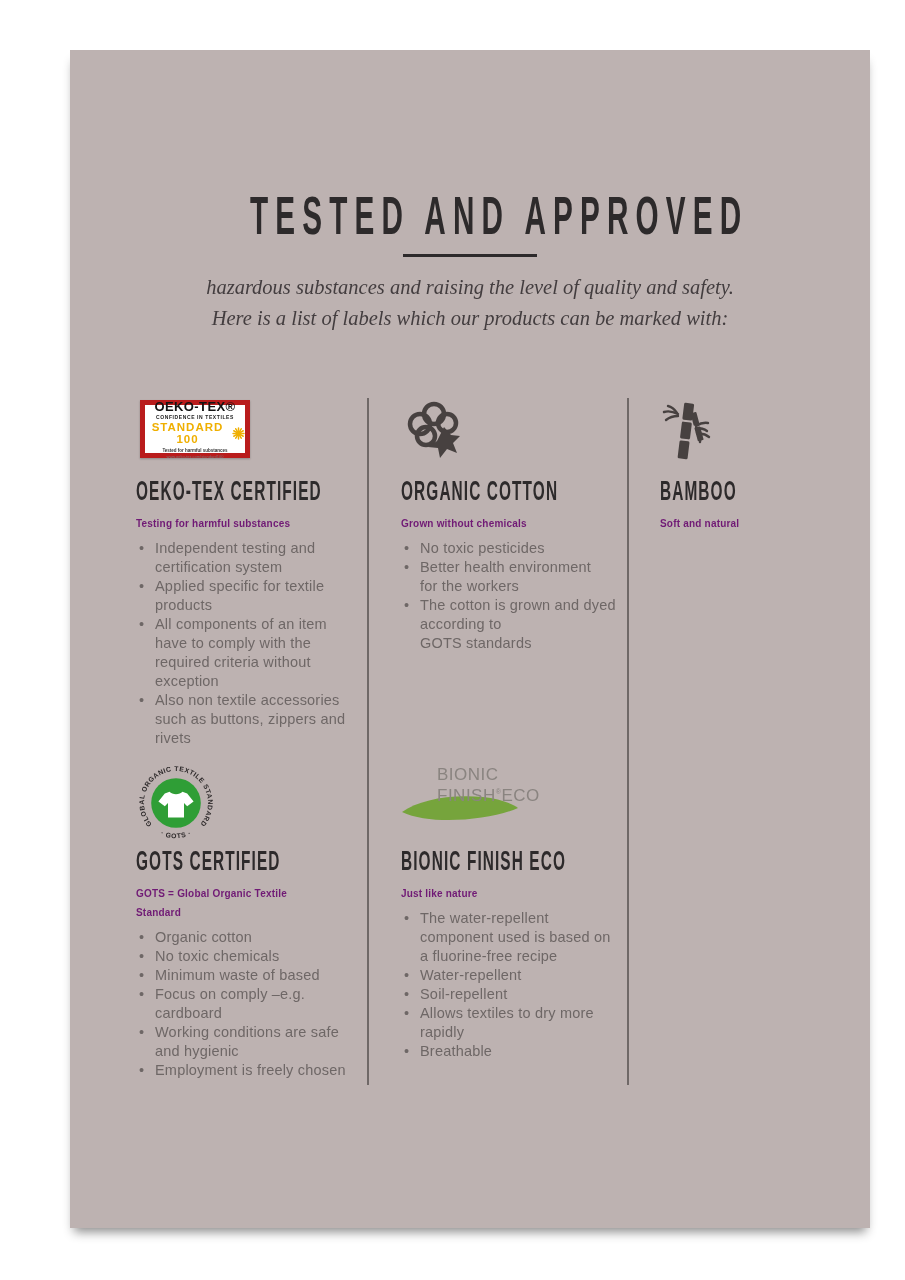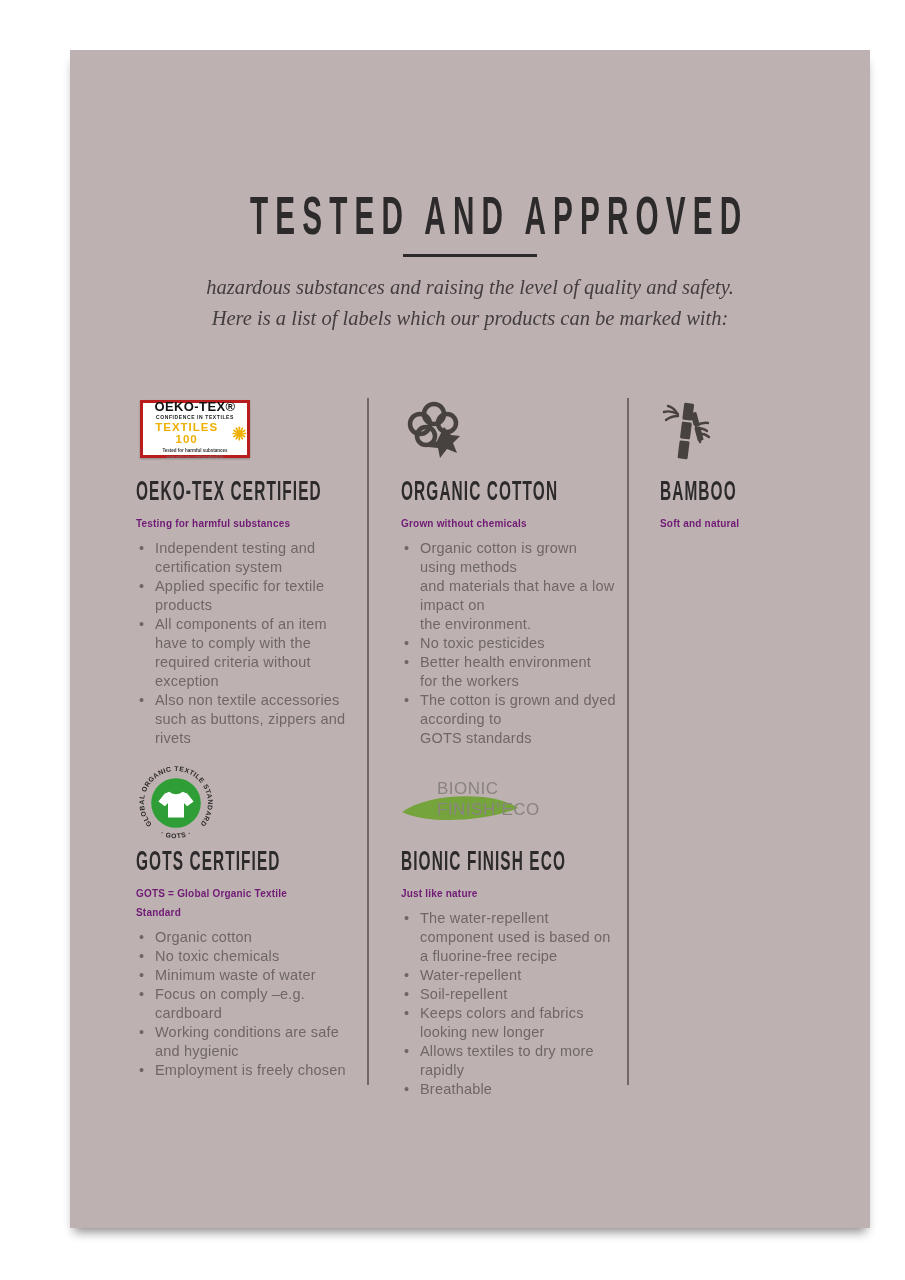--- a/index.html
+++ b/index.html
@@ -49,34 +49,34 @@
   }
   ul.bullets { list-style:none; margin:6px 0 0; padding:0; }
   .bullets li {
     position:relative; padding-left:19px; font-size:14.5px; line-height:19px;
     color:#6e6766; letter-spacing:.2px; white-space:pre-line;
   }
   .bullets li::before { content:"•"; position:absolute; left:3px; top:0; }
   
   .oeko-box {
     width:110px; height:58px; margin-left:4px; background:#ffffff;
-    border:3px solid #b91c1c; box-shadow:0 1px 2px rgba(0,0,0,.25);
+    border:5px solid #b91c1c; box-shadow:0 1px 2px rgba(0,0,0,.25);
     display:flex; flex-direction:column; align-items:center; justify-content:center;
     text-align:center; padding-top:1px;
   }
   .oeko-t  { font-weight:bold; font-size:13px; letter-spacing:.4px; color:#141414; line-height:13px; }
   .oeko-c  { font-weight:bold; font-size:5px; letter-spacing:.6px; color:#222; margin-top:1px; }
   .oeko-s-row { display:flex; align-items:center; gap:2px; margin-top:1px; }
   .oeko-s  { font-weight:bold; font-size:11.5px; letter-spacing:1px; color:#efaf00; }
   .oeko-tag { font-weight:bold; font-size:4.5px; color:#333; margin-top:3px; }
   .oeko-url { font-size:4px; color:#777; margin-top:1px; }
   
   .bionic-logo { position:relative; width:120px; height:72px; }
   .bionic-text {
-    position:absolute; left:36px; top:17px; z-index:2;
+    position:absolute; left:36px; top:3px; z-index:2;
     color:#8a8480; font-size:17px; line-height:17px; letter-spacing:.5px; white-space:nowrap;
   }
   .bionic-text .reg { font-size:7px; vertical-align:super; }
   .bionic-swoosh { position:absolute; left:0; top:31px; z-index:1; }
   .gots-svg, .cotton-svg, .bamboo-svg { display:block; }
 </style>
 </head>
 <body>
 
 <div class="panel">
@@ -94,21 +94,21 @@
     <div class="divider d2"></div>
 
     <div class="row row-1">
 
       <div class="c1">
         <div class="icon-zone">
           <div class="oeko-box">
             <div class="oeko-t">OEKO-TEX®</div>
             <div class="oeko-c">CONFIDENCE IN TEXTILES</div>
             <div class="oeko-s-row">
-              <span class="oeko-s">TEXTILES 100</span>
+              <span class="oeko-s">STANDARD 100</span>
               <svg width="15" height="15" viewBox="0 0 20 20">
                 <circle cx="10" cy="10" r="4.6" fill="#efaf00"></circle>
                 <g stroke="#efaf00" stroke-width="2.3" stroke-linecap="round">
                   <line x1="10" y1="1.6" x2="10" y2="5"></line>
                   <line x1="10" y1="1.6" x2="10" y2="5" transform="rotate(30 10 10)"></line>
                   <line x1="10" y1="1.6" x2="10" y2="5" transform="rotate(60 10 10)"></line>
                   <line x1="10" y1="1.6" x2="10" y2="5" transform="rotate(90 10 10)"></line>
                   <line x1="10" y1="1.6" x2="10" y2="5" transform="rotate(120 10 10)"></line>
                   <line x1="10" y1="1.6" x2="10" y2="5" transform="rotate(150 10 10)"></line>
                   <line x1="10" y1="1.6" x2="10" y2="5" transform="rotate(180 10 10)"></line>
@@ -149,25 +149,20 @@
               <circle cx="33" cy="14" r="10"></circle>
               <circle cx="46" cy="23" r="9"></circle>
               <circle cx="25" cy="36" r="9"></circle>
             </g>
             <path fill="#474140" d="M43 27 L50 35 L59 36 L52 43 L56 53 L46 49 L39 58 L37 48 L27 47 L36 41 Z"></path>
           </svg>
         </div>
         <h2 class="sec">ORGANIC COTTON</h2>
         <div class="subhead">Grown without chemicals</div>
         <ul class="bullets">
-          <li>Organic cotton is grown
-using methods
-and materials that have a low
-impact on
-the environment.</li>
           <li>No toxic pesticides</li>
           <li>Better health environment
 for the workers</li>
           <li>The cotton is grown and dyed
 according to
 GOTS standards</li>
         </ul>
       </div>
 
       <div class="c3">
@@ -218,21 +213,21 @@
               <textPath href="#gots-arc-bottom" startOffset="50%">· GOTS ·</textPath>
             </text>
           </svg>
         </div>
         <h2 class="sec">GOTS CERTIFIED</h2>
         <div class="subhead">GOTS = Global Organic Textile
 Standard</div>
         <ul class="bullets">
           <li>Organic cotton</li>
           <li>No toxic chemicals</li>
-          <li>Minimum waste of water</li>
+          <li>Minimum waste of based</li>
           <li>Focus on comply –e.g.
 cardboard</li>
           <li>Working conditions are safe
 and hygienic</li>
           <li>Employment is freely chosen</li>
         </ul>
       </div>
 
       <div class="c2">
         <div class="icon-zone">
@@ -247,22 +242,20 @@
           </div>
         </div>
         <h2 class="sec">BIONIC FINISH ECO</h2>
         <div class="subhead">Just like nature</div>
         <ul class="bullets">
           <li>The water-repellent
 component used is based on
 a fluorine-free recipe</li>
           <li>Water-repellent</li>
           <li>Soil-repellent</li>
-          <li>Keeps colors and fabrics
-looking new longer</li>
           <li>Allows textiles to dry more
 rapidly</li>
           <li>Breathable</li>
         </ul>
       </div>
 
       <div class="c3"></div>
     </div>
   </div>
 </div>

